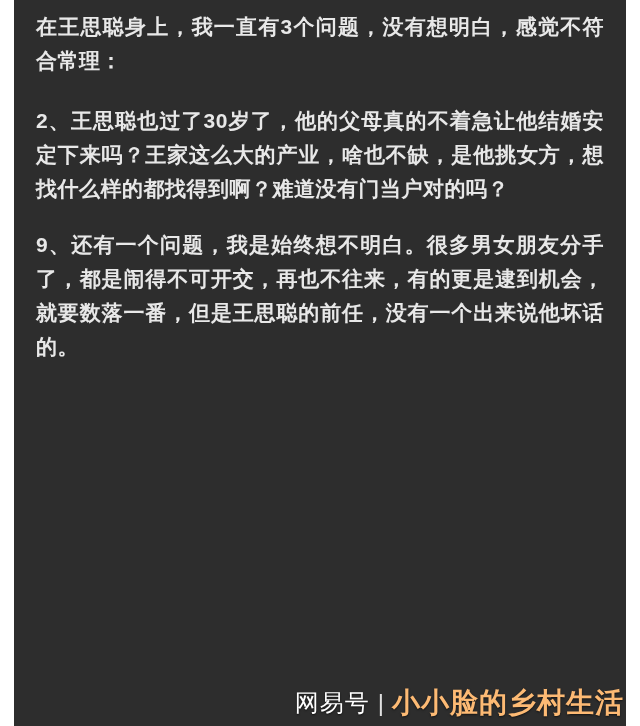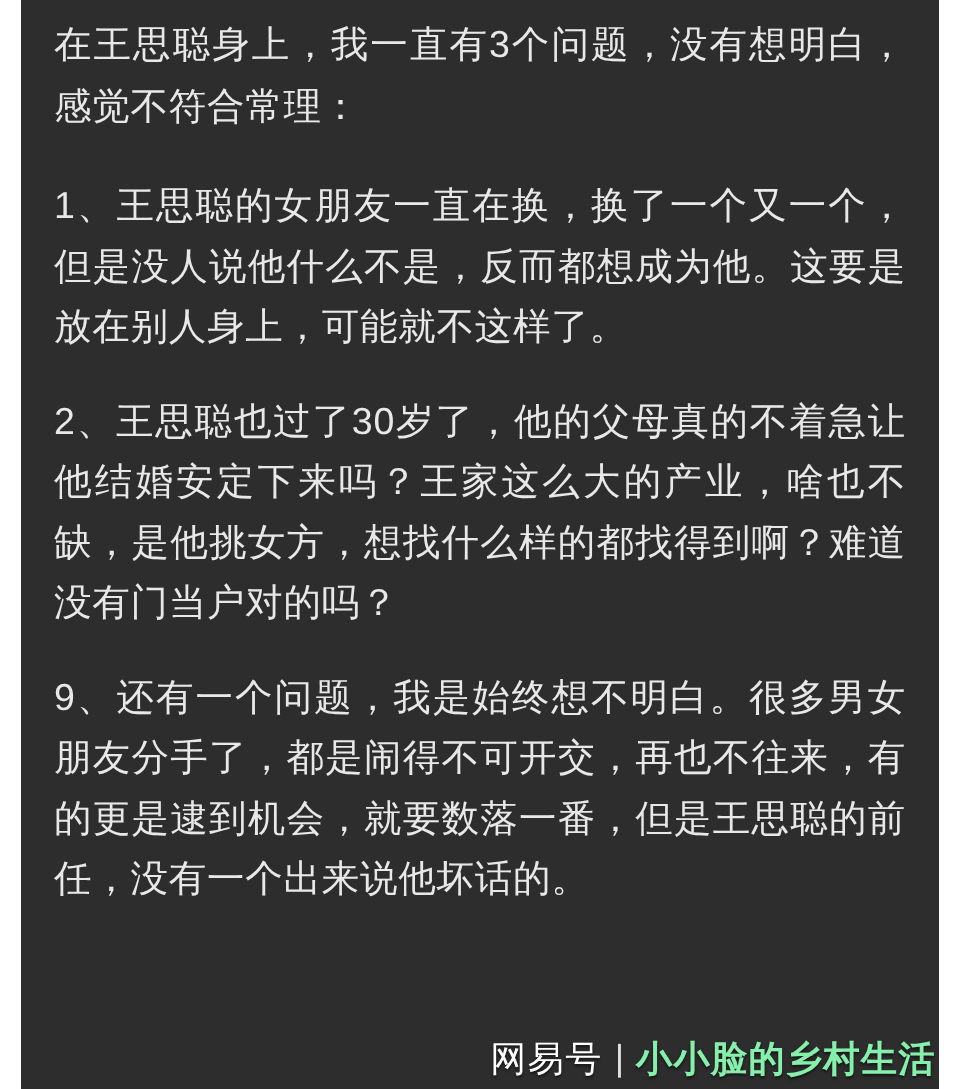--- a/index.html
+++ b/index.html
@@ -42,27 +42,27 @@
     top: 0;
     width: 612px;
     height: 726px;
     background: #2d2d2d;
     padding: 10px 22px 0 22px;
     box-sizing: border-box;
     overflow: hidden;
   }
   .para {
     color: #e8e8e8;
-    font-size: 25px;
+    font-size: 21px;
     line-height: 1.62;
     letter-spacing: 0.5px;
     margin: 0 0 22px 0;
     text-align: justify;
     word-break: break-all;
-    font-weight: 400;
+    font-weight: 700;
   }
   .para.first {
     margin-bottom: 26px;
   }
   .watermark {
     position: absolute;
     right: 16px;
     bottom: 4px;
     display: flex;
     align-items: center;
@@ -75,22 +75,22 @@
     font-weight: 400;
     letter-spacing: 1px;
     text-shadow: 0 1px 2px rgba(0,0,0,0.6);
   }
   .wm-sep {
     color: #e0e0e0;
     font-size: 24px;
     font-weight: 300;
   }
   .wm-name {
-    color: #86efac;
-    font-size: 24px;
+    color: #fdba74;
+    font-size: 28px;
     font-weight: 700;
     letter-spacing: 1px;
     text-shadow: 0 1px 2px rgba(0,0,0,0.6);
   }
   .fade-bottom {
     position: absolute;
     left: 14px;
     right: 14px;
     bottom: 0;
     height: 36px;
@@ -101,21 +101,20 @@
 </head>
 <body>
 
 <div class="page">
 
   <div class="edge-left"></div>
   <div class="edge-right"></div>
 
   <div class="content">
     <p class="para first">在王思聪身上，我一直有3个问题，没有想明白，感觉不符合常理：</p>
-    <p class="para">1、王思聪的女朋友一直在换，换了一个又一个，但是没人说他什么不是，反而都想成为他。这要是放在别人身上，可能就不这样了。</p>
     <p class="para">2、王思聪也过了30岁了，他的父母真的不着急让他结婚安定下来吗？王家这么大的产业，啥也不缺，是他挑女方，想找什么样的都找得到啊？难道没有门当户对的吗？</p>
     <p class="para">9、还有一个问题，我是始终想不明白。很多男女朋友分手了，都是闹得不可开交，再也不往来，有的更是逮到机会，就要数落一番，但是王思聪的前任，没有一个出来说他坏话的。</p>
   </div>
 
   <div class="fade-bottom"></div>
 
   <div class="watermark">
     <span class="wm-logo">网易号</span>
     <span class="wm-sep">|</span>
     <span class="wm-name">小小脸的乡村生活</span>

